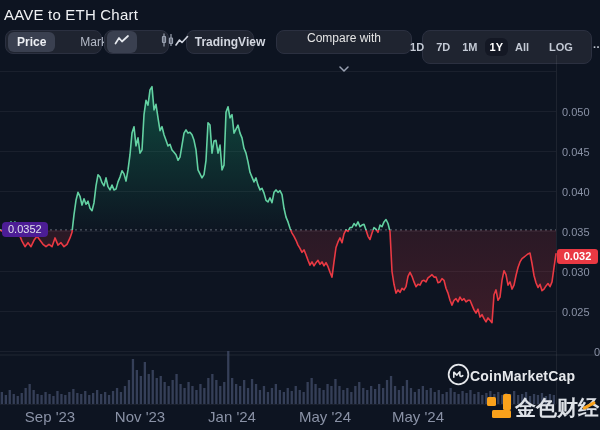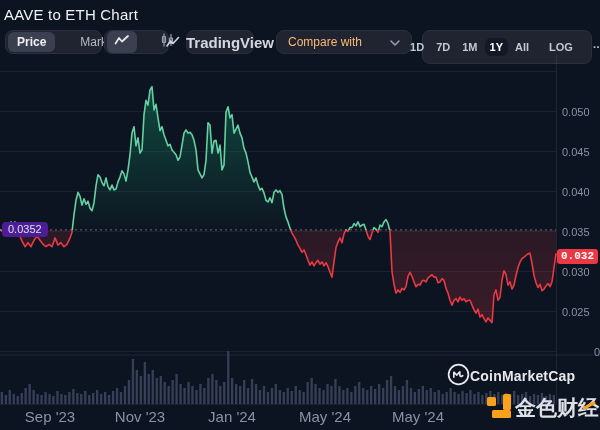--- a/index.html
+++ b/index.html
@@ -7,22 +7,22 @@
          font-family:"Liberation Sans","DejaVu Sans",sans-serif;}
   .title{position:absolute;left:4px;top:6px;font-size:15px;font-weight:400;color:#f0f2f5;letter-spacing:.2px;}
   
   .group{position:absolute;top:30px;height:24px;background:#1f2430;border:1px solid #2b3040;border-radius:8px;
          display:flex;align-items:center;box-sizing:border-box;padding:0 2px;gap:16px;}
   .seg{font-size:12px;color:#b4bac7;padding:2px 9px;border-radius:6px;line-height:16px;white-space:nowrap;}
   .seg.selected{background:#3a4050;color:#eef0f4;font-weight:700;}
   .g1{left:5px;width:97px;}
   .g2{left:104px;width:65px;justify-content:space-between;}
   .icon-seg{display:flex;align-items:center;justify-content:center;padding:3px 7px;}
-  .g3{left:186px;width:68px;justify-content:center;gap:6px;font-size:15px;color:#d3d7e0;font-weight:600;}
-  .g4{left:276px;width:136px;justify-content:space-between;padding:0 11px;font-size:12px;color:#fdba74;}
+  .g3{left:186px;width:68px;justify-content:center;gap:6px;font-size:12px;color:#d3d7e0;font-weight:600;}
+  .g4{left:276px;width:136px;justify-content:space-between;padding:0 11px;font-size:12px;color:#e5e5e5;flex-direction:column;}
   .g5{left:422px;width:170px;justify-content:center;gap:2px;padding:16px 6px;}
   .rng{font-size:11px;font-weight:700;color:#c3c9d4;padding:3px 5px;border-radius:6px;white-space:nowrap;}
   .rng.selected{background:#141824;color:#ffffff;}
   .vdiv{width:1px;height:13px;background:#3a4152;margin:0 3px;}
   
   .ylab{position:absolute;left:562px;font-size:11px;color:#8a92a6;line-height:14px;}
   .xlab{position:absolute;top:408px;font-size:15px;color:#8a92a6;transform:translateX(-50%);white-space:nowrap;}
   
   .baseline-pill{position:absolute;left:2px;background:#4c1d95;color:#dde1e9;font-size:11px;
                  padding:1px 6px;border-radius:4px;line-height:13px;}
@@ -291,21 +291,21 @@
     </div>
   <div id="x-labels">
       <span class="xlab" style="left: 50px;">Sep '23</span>
       <span class="xlab" style="left: 140px;">Nov '23</span>
       <span class="xlab" style="left: 232px;">Jan '24</span>
       <span class="xlab" style="left: 325px;">May '24</span>
       <span class="xlab" style="left: 418px;">May '24</span>
     </div>
 
   <div class="baseline-pill" id="baseline-pill" style="top: 221.9px;">0.0352</div>
-  <div class="price-badge" id="price-badge" style="top: 248.5px; font-family: Liberation Mono, monospace;">0.032</div>
+  <div class="price-badge" id="price-badge" style="top: 248.5px;">0.032</div>
 
   <div class="cmc">
     <span>
       <svg width="23" height="23" viewBox="0 0 24 24">
         <circle cx="12" cy="12" r="10.3" stroke="#f2f4f7" stroke-width="1.8" fill="none"></circle>
         <path d="M7.1 14.8 L7.1 9.6 L10.3 12.6 L13.4 9.2 L13.4 12.6 C13.4 14.2 15.2 14.5 16.4 13.2" stroke="#f2f4f7" stroke-width="1.7" fill="none" stroke-linecap="round" stroke-linejoin="round"></path>
       </svg>
     </span>
     <span>CoinMarketCap</span>
   </div>

